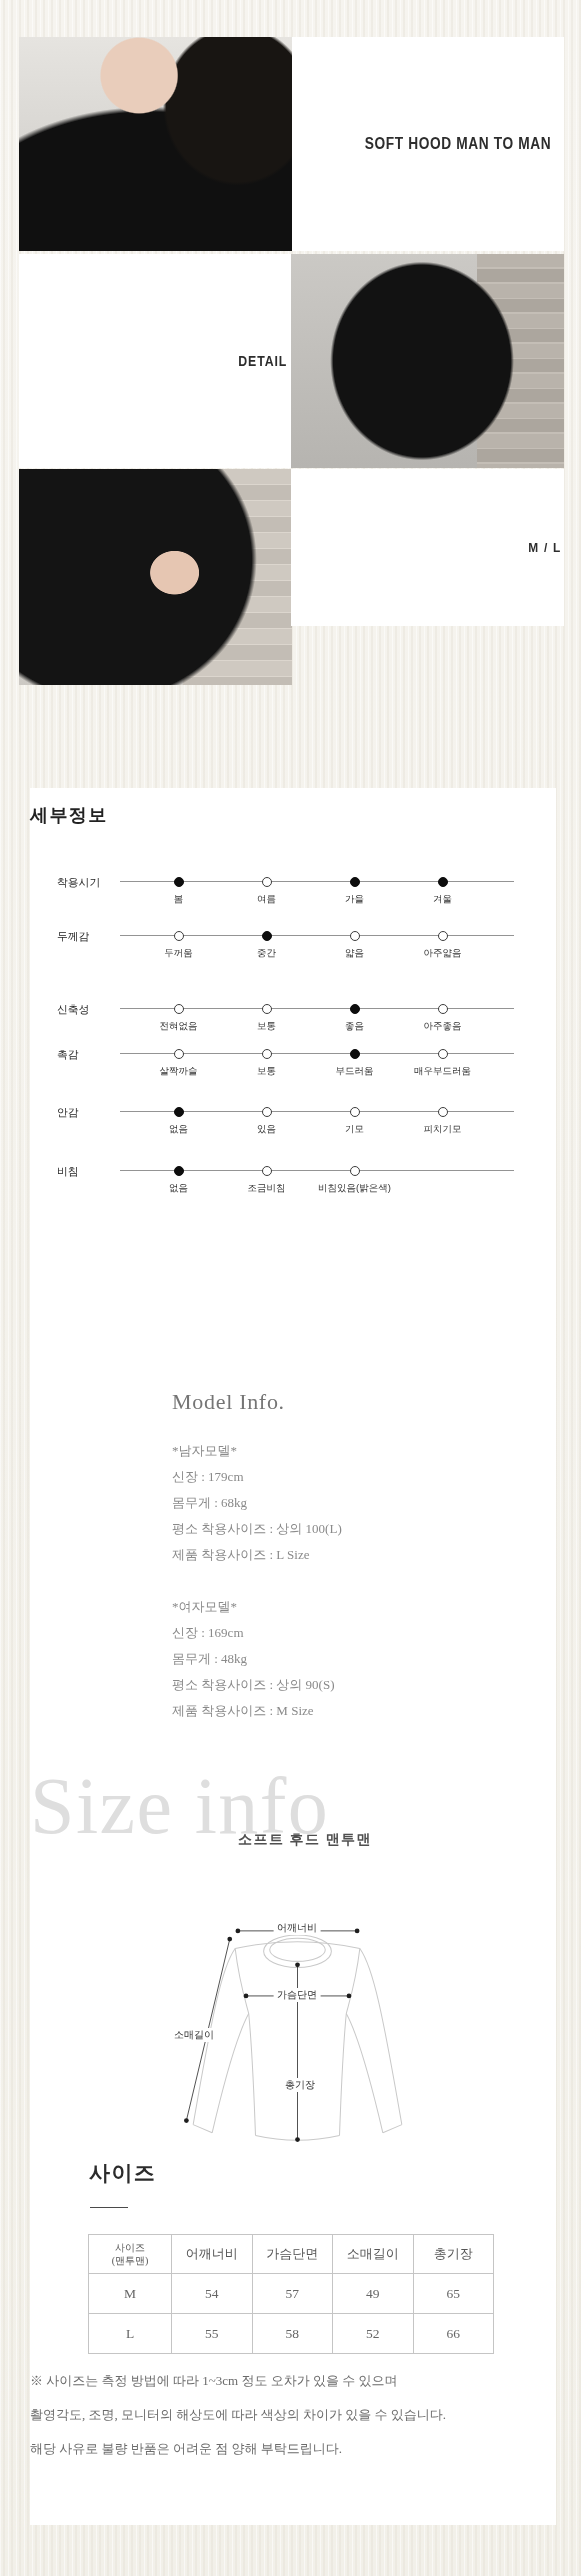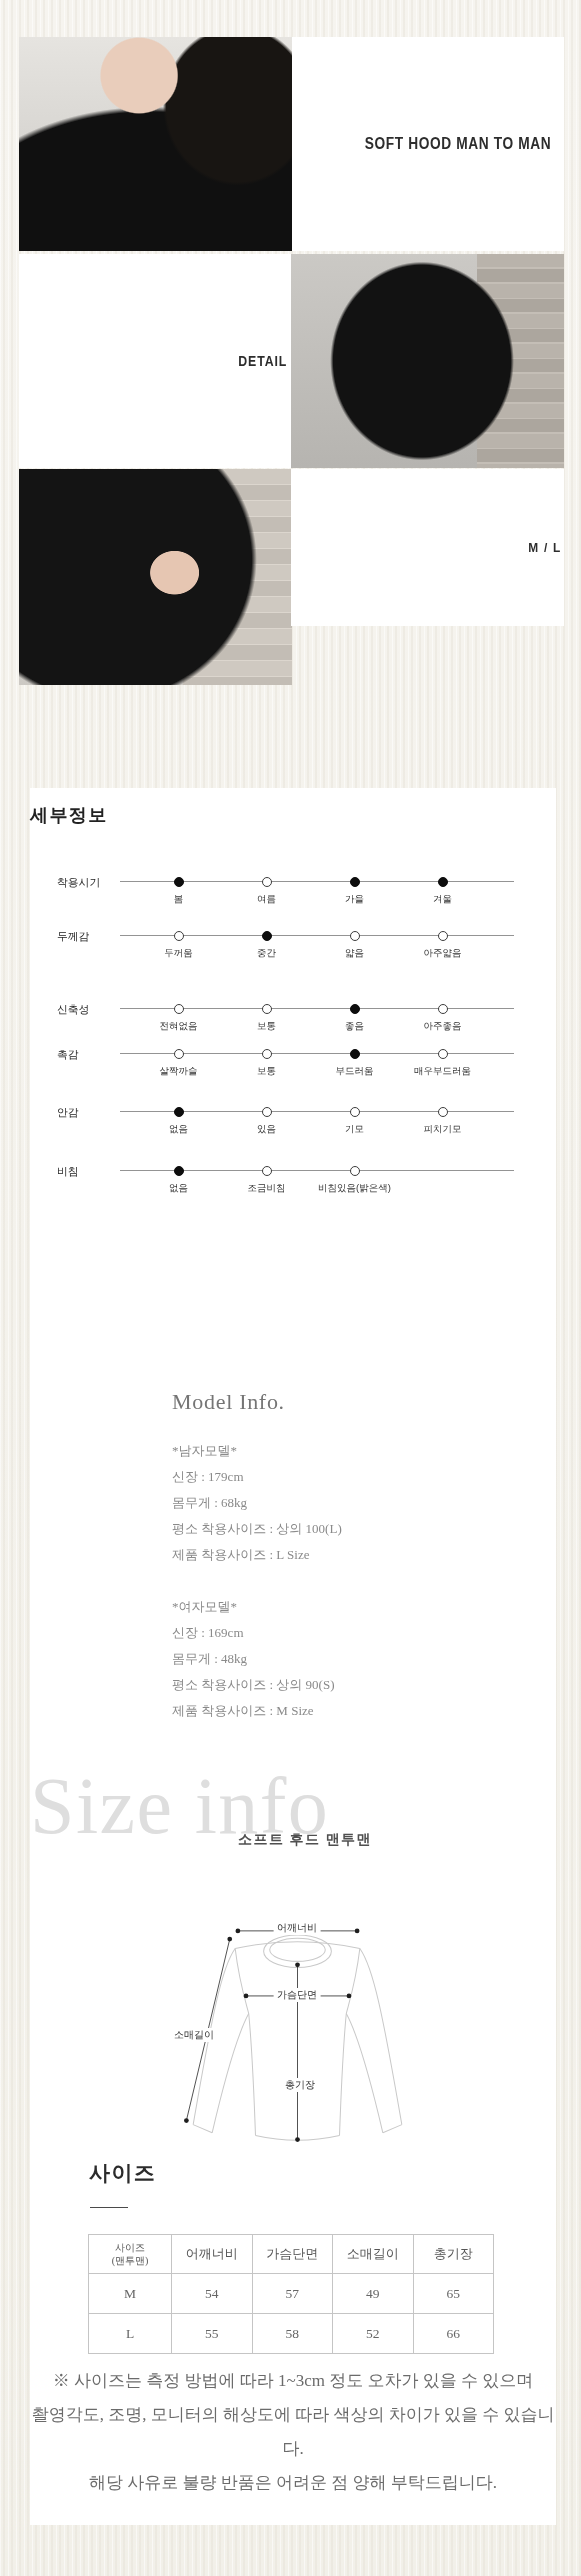--- a/index.html
+++ b/index.html
@@ -149,22 +149,22 @@
     font-weight:400;padding:0;
   }
   table.size-table tr.hdr{height:39px;}
   table.size-table tr.body-row{height:40px;}
   th.c0{width:82px;font-size:10px;line-height:13px;color:#555;}
   th.ch{font-size:13px;}
   td.cv{font-size:13.5px;color:#666;}
 
   
   .notes{
-    position:absolute;left:0;top:1576px;width:100%;text-align:center;
-    font-family:"Liberation Serif", serif;font-size:17px;color:#6b6b6b;
+    position:absolute;left:0;top:1576px;width:100%;text-align:left;
+    font-family:"Liberation Serif", serif;font-size:13px;color:#6b6b6b;
   }
   .notes p{margin:0;line-height:34px;}
 </style>
 </head>
 <body>
 
 <div class="page">
 
   <div class="ph ph-front"></div>
   <div class="panel panel-title">

